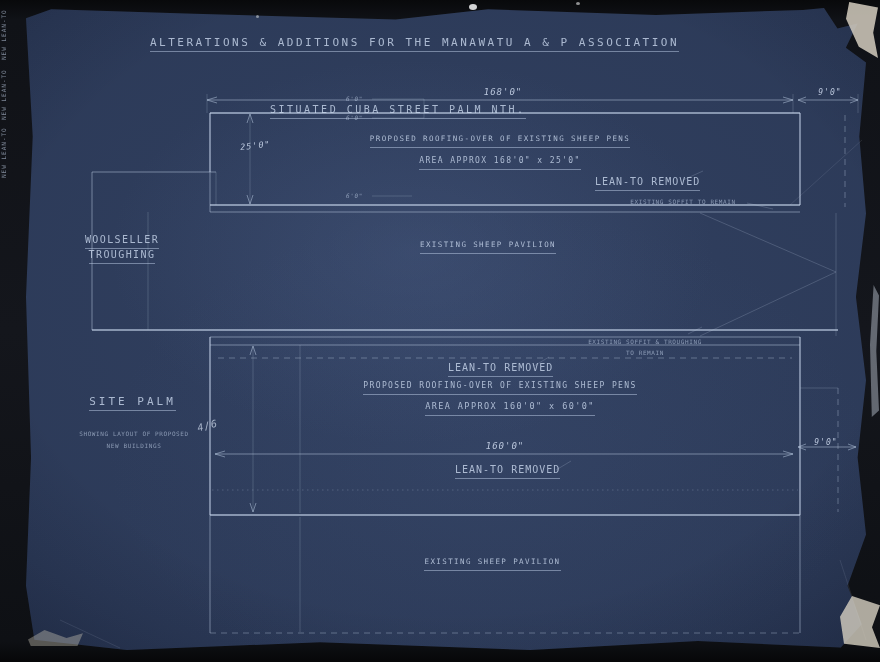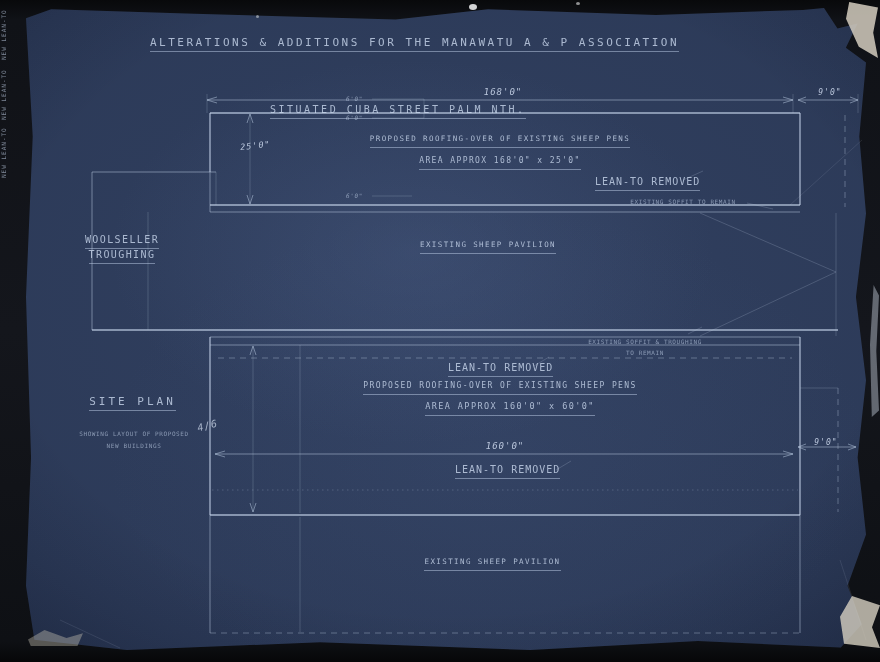--- a/index.html
+++ b/index.html
@@ -160,21 +160,21 @@
 
   <div class="t ctr sm" style="left:448px;top:362px;width:95px;"><span class="u">LEAN-TO REMOVED</span></div>
   <div class="t ctr" style="left:340px;top:380px;width:320px;font-size:8px;"><span class="u">PROPOSED ROOFING-OVER OF EXISTING SHEEP PENS</span></div>
   <div class="t ctr" style="left:400px;top:401px;width:220px;font-size:8.5px;"><span class="u">AREA APPROX 160'0" x 60'0"</span></div>
   <div class="t ctr dim" style="left:460px;top:441px;width:90px;font-size:9px;">160'0"</div>
   <div class="t ctr sm" style="left:455px;top:464px;width:100px;"><span class="u">LEAN-TO REMOVED</span></div>
   <div class="t ctr dim" style="left:796px;top:437px;width:60px;font-size:8px;">9'0"</div>
   <div class="vt" style="left:221px;top:384px;height:60px;">NEW LEAN-TO</div>
   <div class="vt" style="left:828px;top:388px;height:58px;">NEW LEAN-TO</div>
 
-  <div class="t ctr" style="left:85px;top:396px;width:95px;font-size:11px;letter-spacing:3px;"><span class="u">SITE PLAN</span></div>
+  <div class="t ctr" style="left:85px;top:396px;width:95px;font-size:11px;letter-spacing:3px;"><span class="u">SITE PALM</span></div>
   <div class="t ctr tiny" style="left:70px;top:428px;width:128px;">SHOWING LAYOUT OF PROPOSED</div>
   <div class="t ctr tiny" style="left:70px;top:440px;width:128px;">NEW BUILDINGS</div>
   <div class="t dim" style="left:197px;top:420px;font-size:10px;transform:rotate(-14deg);color:rgba(215,226,244,.7);">4/6</div>
 
   <div class="t ctr" style="left:400px;top:556px;width:185px;font-size:7.5px;"><span class="u">EXISTING SHEEP PAVILION</span></div>
 
   <div class="tear" style="left:846px;top:2px;width:32px;height:56px;background:#d3ccbe;clip-path:polygon(10% 0,100% 10%,85% 55%,100% 100%,40% 80%,0 30%);opacity:.85;"></div>
   <div class="tear" style="left:870px;top:285px;width:9px;height:132px;background:#c6cfdb;clip-path:polygon(40% 0,100% 8%,70% 50%,100% 95%,20% 100%,0 45%);opacity:.45;"></div>
   <div class="tear" style="left:840px;top:596px;width:40px;height:52px;background:#d6cfc0;clip-path:polygon(30% 0,100% 18%,80% 60%,100% 100%,10% 92%,0 40%);opacity:.8;"></div>
   <div class="tear" style="left:28px;top:630px;width:55px;height:16px;background:#c8c2b4;clip-path:polygon(0 60%,30% 0,70% 50%,100% 20%,90% 100%,5% 100%);opacity:.4;"></div>

